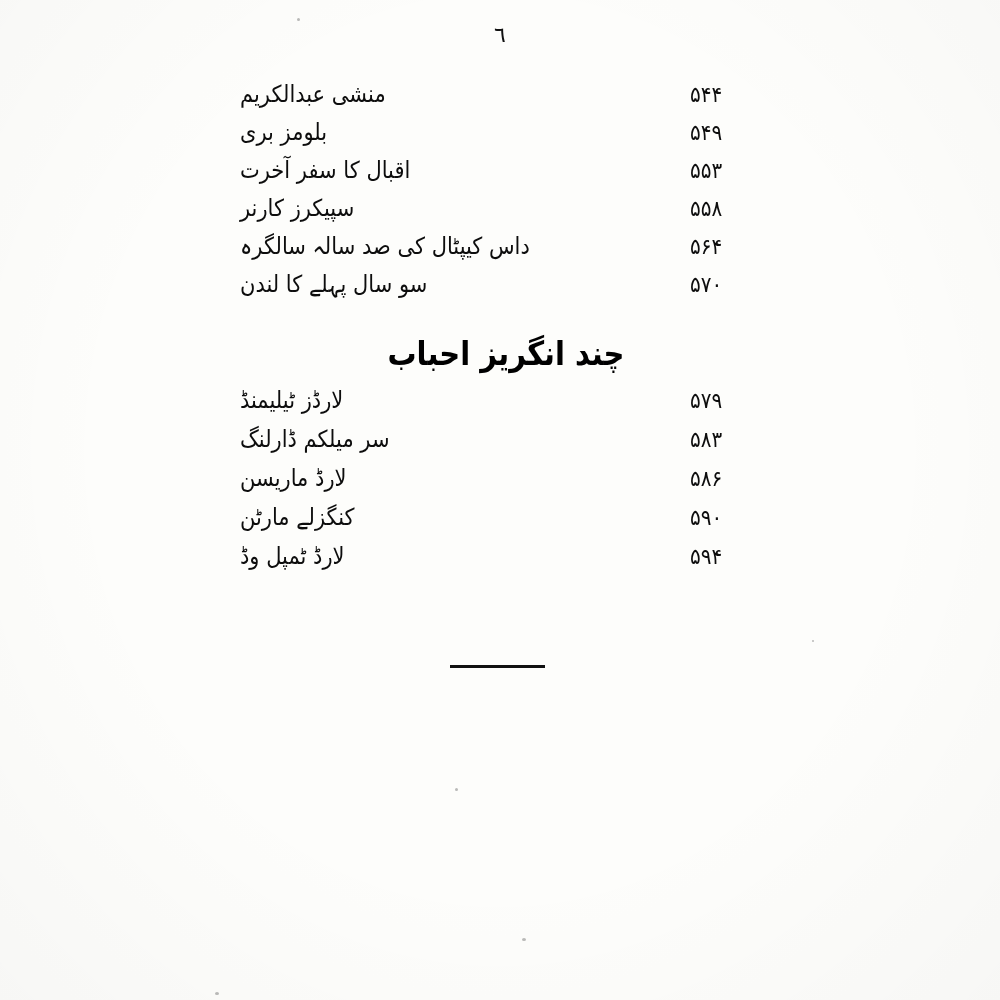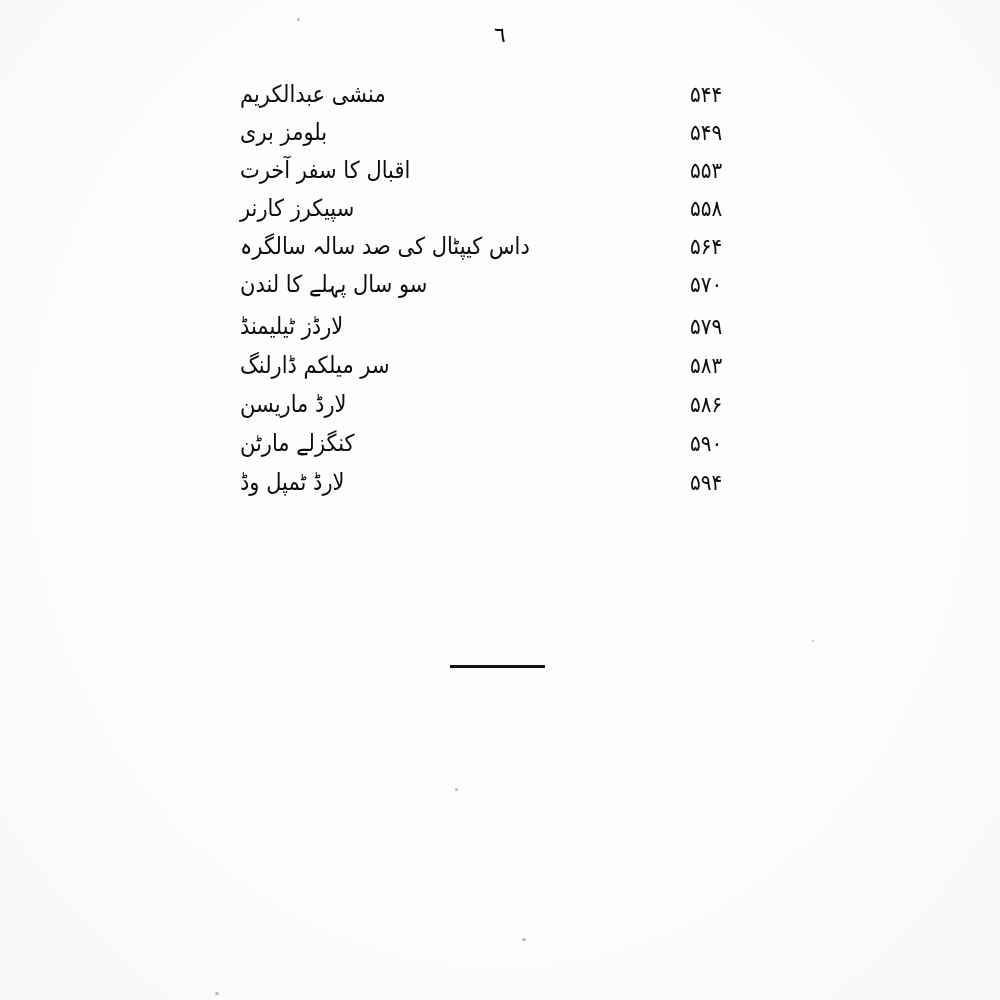--- a/index.html
+++ b/index.html
@@ -151,20 +151,23 @@
         <div class="entry">
           <span class="pagenum">۵۶۴</span>
           <span class="title">داس کیپٹال کی صد سالہ سالگرہ</span>
         </div>
         <div class="entry">
           <span class="pagenum">۵۷۰</span>
           <span class="title">سو سال پہلے کا لندن</span>
         </div>
       </div>
 
+      <div class="section-head">
+        <span class="heading">چند انگریز احباب</span>
+      </div>
 
       <div class="group second">
         <div class="entry">
           <span class="pagenum">۵۷۹</span>
           <span class="title">لارڈز ٹیلیمنڈ</span>
         </div>
         <div class="entry">
           <span class="pagenum">۵۸۳</span>
           <span class="title">سر میلکم ڈارلنگ</span>
         </div>

